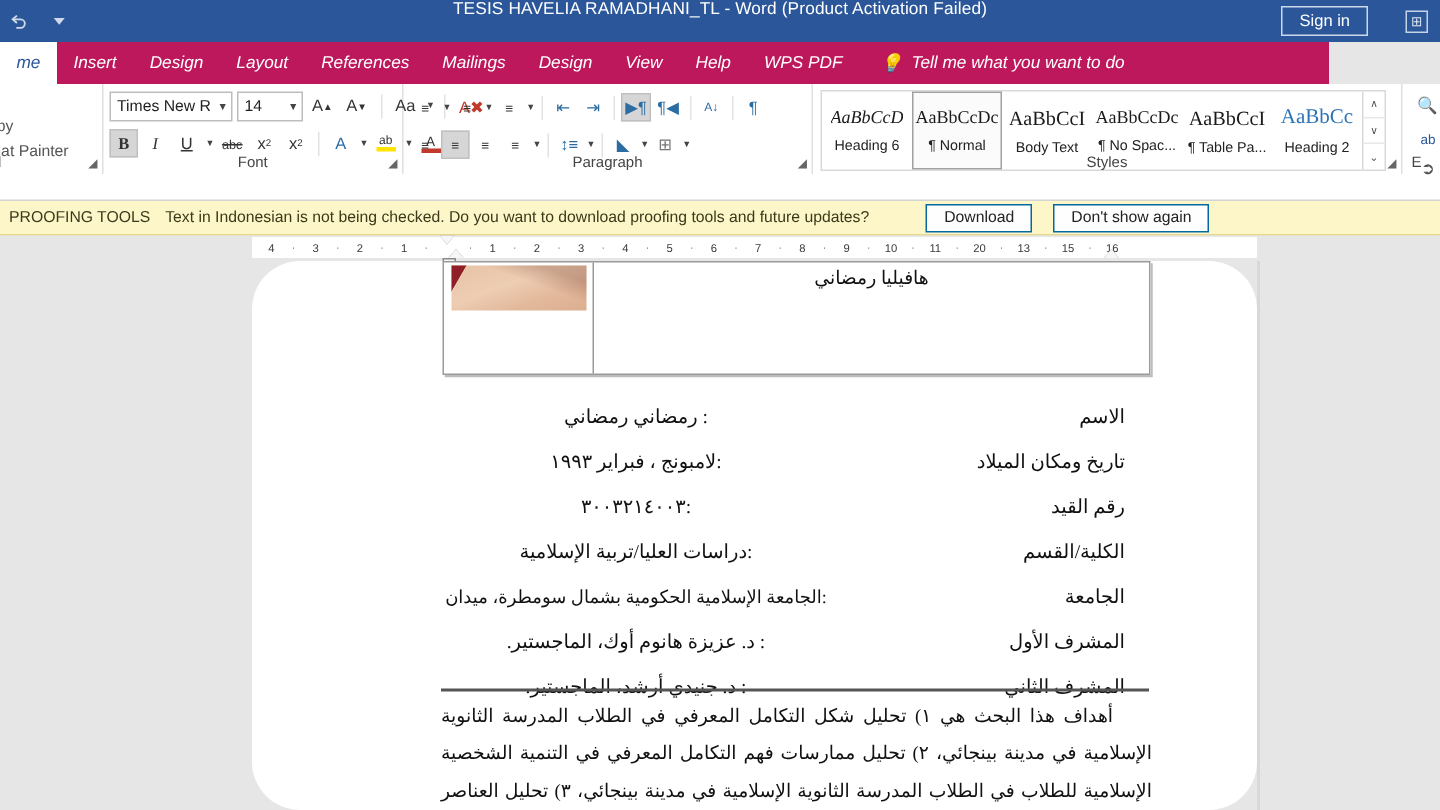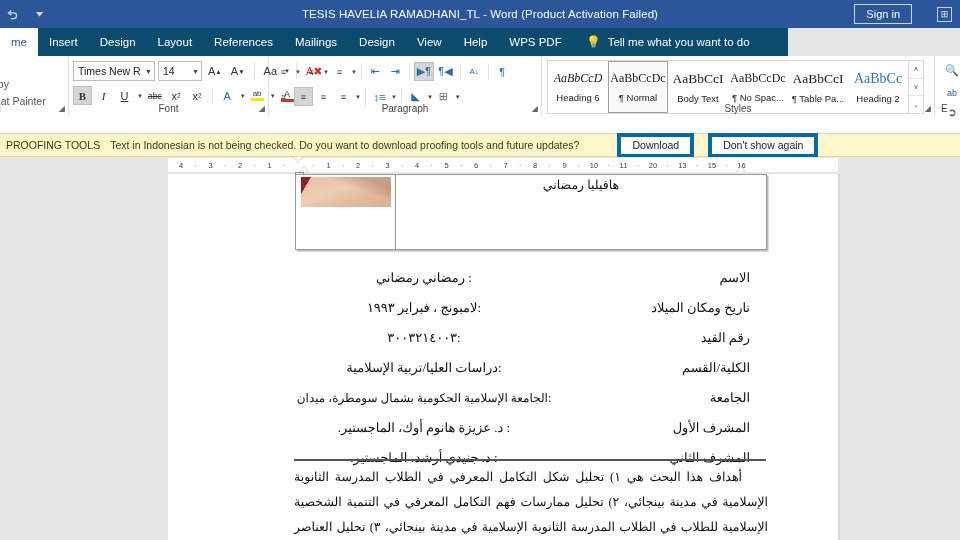--- a/index.html
+++ b/index.html
@@ -7,21 +7,21 @@
     width: 960px; height: 540px;
     overflow: hidden;
     font-family: "Liberation Sans", sans-serif;
     background: #e6e6e6;
   }
   .app { position: relative; width: 960px; height: 540px; }
 
   
   .titlebar {
     position: absolute; top: 0; left: 0; width: 960px; height: 28px;
-    background: #2b579a; display: flex; align-items: center;
+    background: #2b579a; display: flex; 
   }
   .qat { display: flex; align-items: center; gap: 14px; padding-left: 6px; }
   .qat-ico { color: #dfe6f2; opacity: .92; display: flex; align-items: center; }
   .title-text {
     position: absolute; left: 0; width: 960px; text-align: center;
     color: #ffffff; font-size: 11.5px; letter-spacing: .1px;
     pointer-events: none;
   }
   .tb-right {
     position: absolute; right: 8px; top: 0; height: 28px;
@@ -32,22 +32,22 @@
     font-size: 11px; padding: 2px 11px; font-family: "Liberation Sans", sans-serif;
     line-height: 14px; cursor: pointer;
   }
   .ribbon-opt {
     width: 15px; height: 15px; border: 1px solid #c6d2e6; color: #dbe4f2;
     font-size: 9px; display: flex; align-items: center; justify-content: center;
   }
 
   
   .tabstrip {
-    position: absolute; top: 28px; left: 0; width: 788px; height: 28px;
-    background: #0c4a6e; display: flex; align-items: flex-end;
+    position: absolute; top: 28px; left: 0; width: 886px; height: 28px;
+    background: #be185d; display: flex; align-items: flex-end; font-style: italic;
   }
   .tab {
     font-size: 11.5px; color: #ffffff; padding: 0 11px; height: 28px;
     line-height: 28px; cursor: pointer; white-space: nowrap;
   }
   .tab.active { background: #ffffff; color: #2b579a; }
   .tellme {
     display: flex; align-items: center; gap: 6px; height: 28px;
     padding-left: 14px; color: #ffffff; font-size: 11.5px; cursor: pointer;
   }
@@ -141,21 +141,21 @@
 
   
   .proofbar {
     position: absolute; top: 134px; left: 0; width: 960px; height: 23px;
     background: #fdf6c8; border-bottom: 1px solid #e3d88d;
     display: flex; align-items: center; padding-left: 6px; gap: 10px;
   }
   .pb-title { font-size: 10.5px; color: #3a3a1a; font-weight: normal; }
   .pb-msg { font-size: 10.5px; color: #3a3a1a; }
   .pb-btn {
-    background: #fefefe; border: 4px solid #0369a1; font-size: 10.5px;
+    background: #fefefe; border: 1px solid #0369a1; font-size: 10.5px;
     color: #222; padding: 2px 11px; cursor: pointer; line-height: 13px;
     font-family: "Liberation Sans", sans-serif;
   }
   .pb-btn.b2 { margin-left: 4px; }
 
   
   .rulerwrap {
     position: absolute; top: 157px; left: 0; width: 960px; height: 17px;
     background: #e6e6e6;
   }
@@ -189,20 +189,21 @@
   }
 
   
   .docarea {
     position: absolute; top: 174px; left: 0; width: 960px; height: 366px;
     background: #e6e6e6; overflow: hidden;
   }
   .page {
     position: absolute; left: 168px; top: 0; width: 670px; height: 366px;
     background: #ffffff;
+    border-radius: 32px;
   }
 
   
   .tbl {
     position: absolute; left: 127px; top: 0px; width: 472px; height: 76px;
     border: 1px solid #9a9a9a; display: flex;
     box-shadow: 1.5px 1.5px 0 #bdbdbd;
   }
   .tcell-img {
     width: 100px; border-right: 1px solid #9a9a9a; position: relative;

